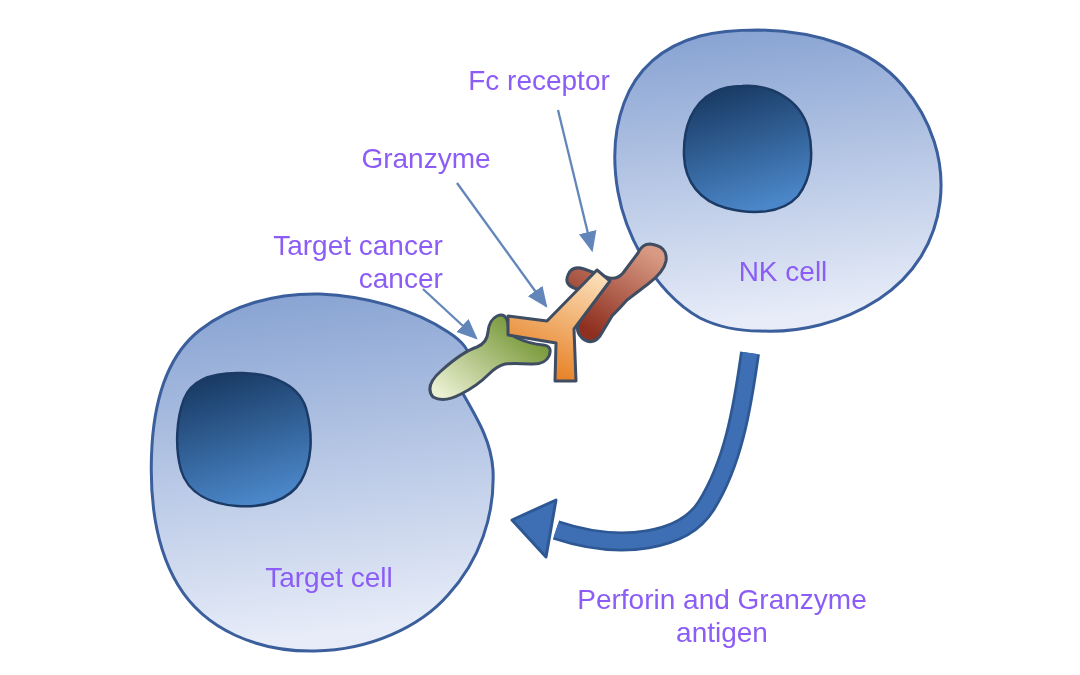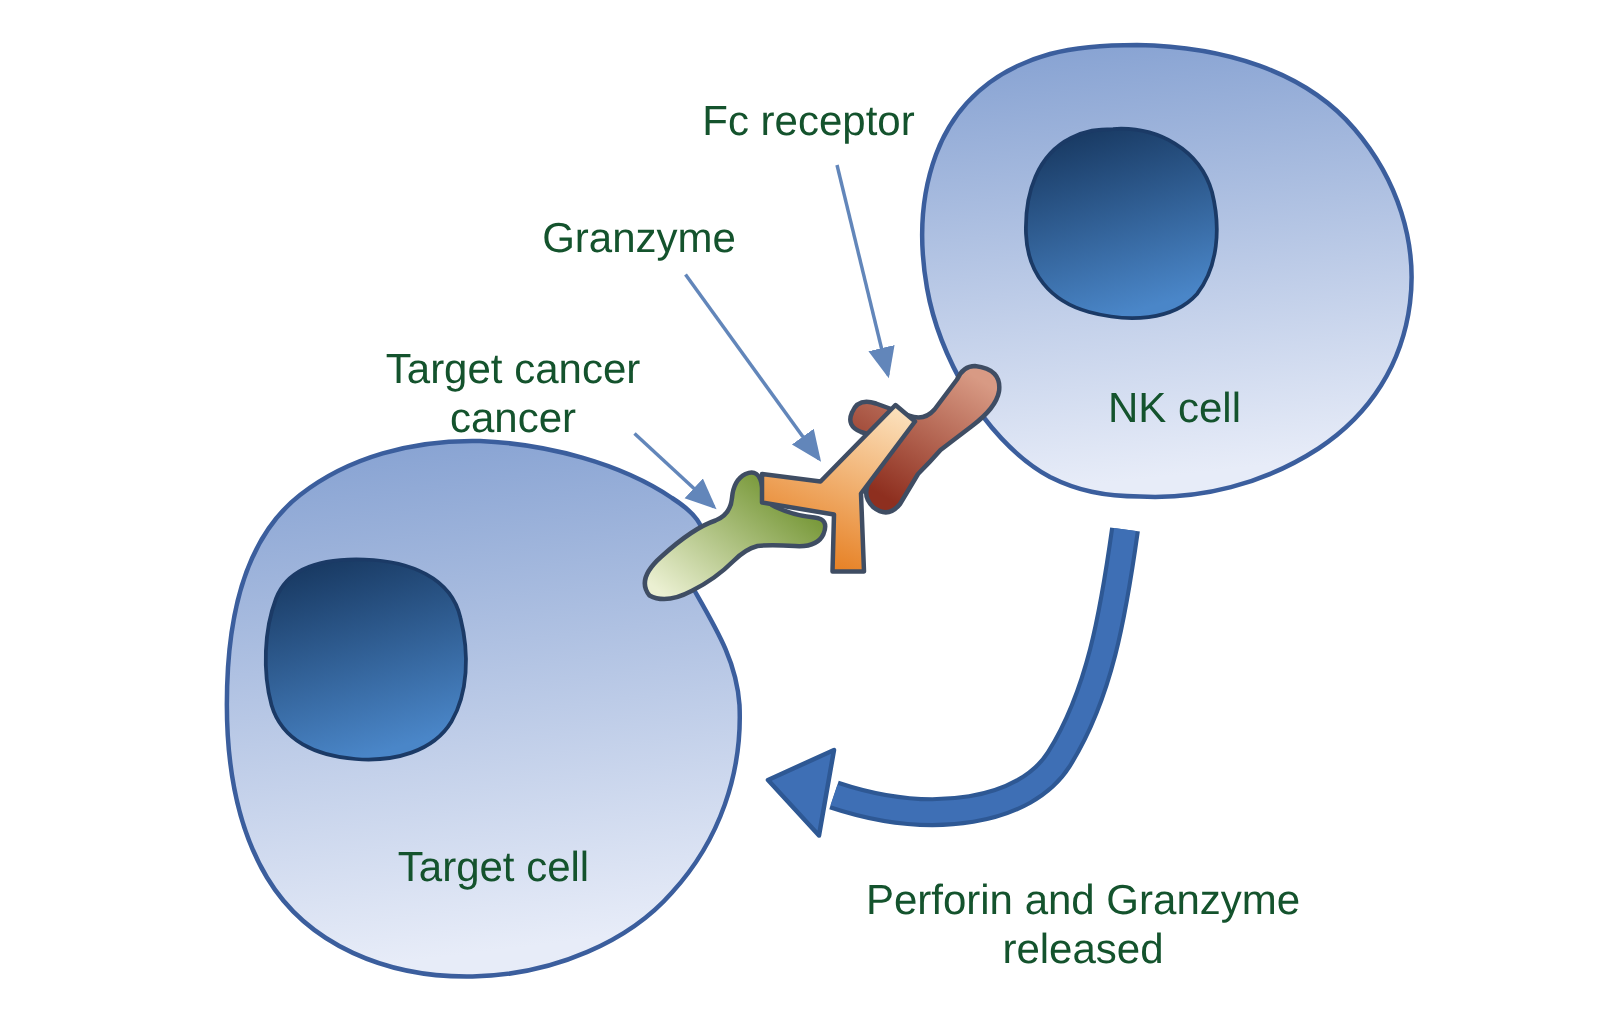--- a/index.html
+++ b/index.html
@@ -3,21 +3,21 @@
 <meta charset="utf-8">
 <style>
   html,body{margin:0;padding:0;background:#ffffff;}
   .stage{
     position:relative;width:1080px;height:675px;background:#ffffff;
     font-family:"Liberation Sans", sans-serif;overflow:hidden;
   }
   .stage svg{position:absolute;left:0;top:0;}
   .lbl{
     position:absolute;transform:translateX(-50%);
-    font-size:28px;line-height:33px;color:#14532d;
+    font-size:28px;line-height:33px;color:#8b5cf6;
     text-align:center;white-space:nowrap;letter-spacing:0px;
   }
   .lbl div{white-space:nowrap;}
 </style>
 </head>
 <body>
 
 <div class="stage">
 
   <svg width="1080" height="675" viewBox="0 0 1080 675">
@@ -136,27 +136,27 @@
 
     <path d="M 750 353 C 742 410 733 463 706 506 C 684 541 622 552 556 530" fill="none" stroke-width="20" stroke-linecap="butt" stroke="#2E5894"></path>
     <path d="M 750 353 C 742 410 733 463 706 506 C 684 541 622 552 556 530" fill="none" stroke-width="14.5" stroke-linecap="butt" stroke="#3E6FB5"></path>
     <polygon points="512,520 556,500 546,557" stroke-width="3" stroke-linejoin="round" fill="#3E6FB5" stroke="#2E5894"></polygon>
   </svg>
 
   <div class="lbl" style="left:539px;top:64px;">Fc receptor</div>
 
   <div class="lbl" style="left:426px;top:142px;">Granzyme</div>
 
-  <div class="lbl" style="left:342px;top:229px;">
+  <div class="lbl" style="left:358px;top:229px;text-align:right;">
     <div>Target cancer</div>
     <div>cancer</div>
   </div>
 
   <div class="lbl" style="left:783px;top:255px;">NK cell</div>
 
   <div class="lbl" style="left:329px;top:561px;">Target cell</div>
 
   <div class="lbl" style="left:722px;top:583px;">
     <div>Perforin and Granzyme</div>
-    <div>released</div>
+    <div>antigen</div>
   </div>
 
 </div>
 
 </body></html>

